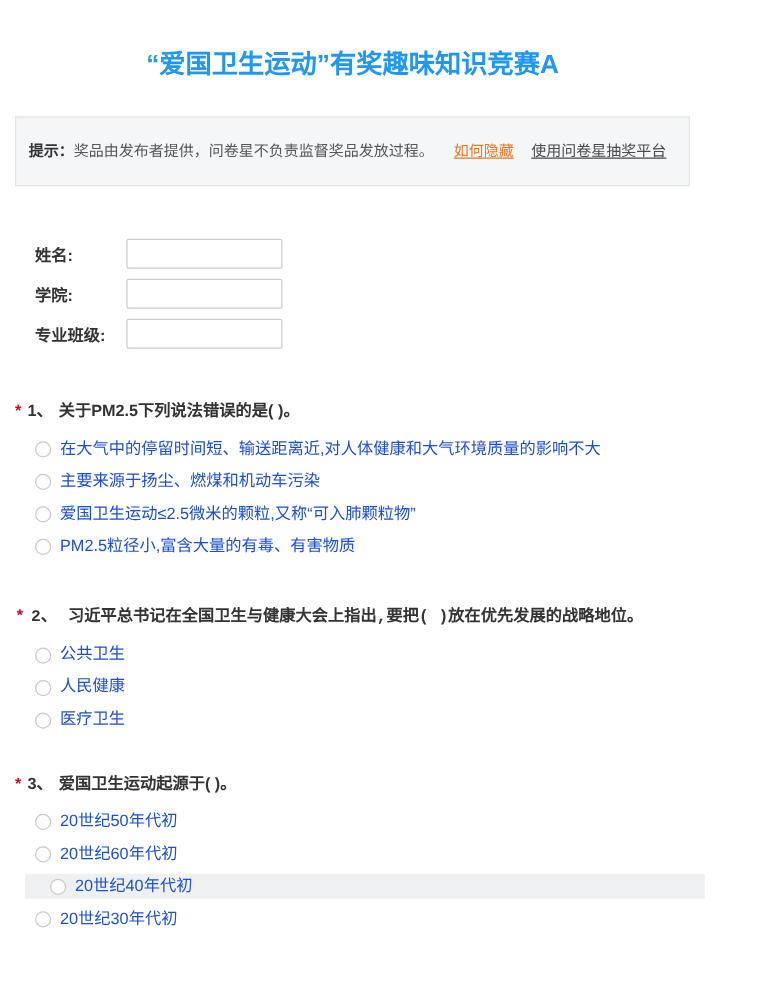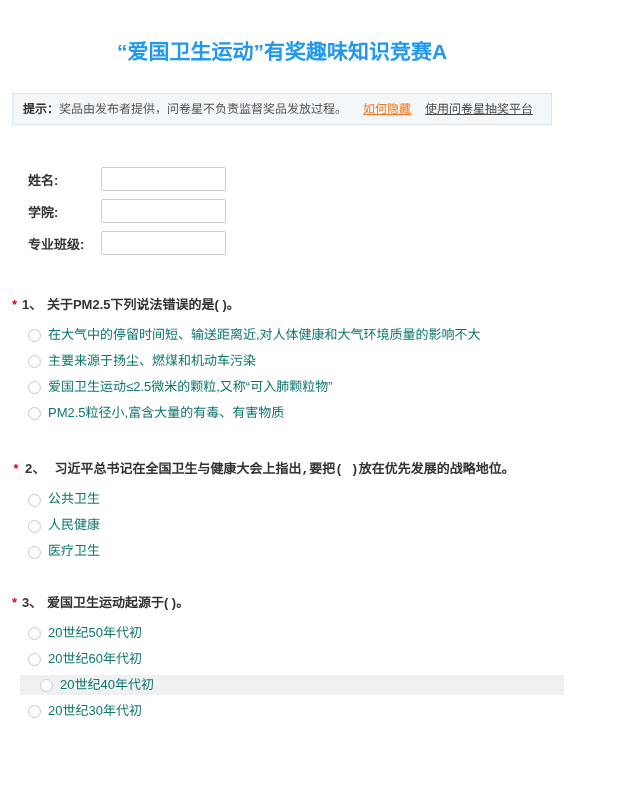--- a/index.html
+++ b/index.html
@@ -19,21 +19,21 @@
     font-weight: bold;
     color: #2097f0;
     line-height: 24px;
   }
 
   
   .notice-bar {
     margin: 29px 12px 0 12px;
     background: #f4f7fa;
     border: 1px solid #dde4ea;
-    padding: 8px 10px;
+    padding: 20px 10px;
     font-size: 12px;
     color: #555;
     line-height: 14px;
     white-space: nowrap;
   }
   .notice-prefix { font-weight: bold; color: #333; }
   .notice-link-orange {
     color: #f0751f;
     text-decoration: underline;
     margin-left: 16px;
@@ -90,21 +90,21 @@
   .option.highlighted { background: #eff0f1; padding-left: 20px; }
   .radio {
     width: 13px;
     height: 13px;
     border: 1px solid #c9c9c9;
     border-radius: 50%;
     background: #fdfdfd;
     margin-right: 7px;
     flex-shrink: 0;
   }
-  .option-text { font-size: 13px; color: #0f766e; line-height: 18px; white-space: nowrap; }
+  .option-text { font-size: 13px; color: #1d4ed8; line-height: 18px; white-space: nowrap; }
 </style>
 </head>
 <body>
 
 <div class="page">
 
   <h1 class="survey-title">“爱国卫生运动”有奖趣味知识竞赛A</h1>
 
   <div class="notice-bar">
     <span class="notice-prefix">提示：</span><span>奖品由发布者提供，问卷星不负责监督奖品发放过程。</span><a class="notice-link-orange">如何隐藏</a><a class="notice-link-dark">使用问卷星抽奖平台</a>

